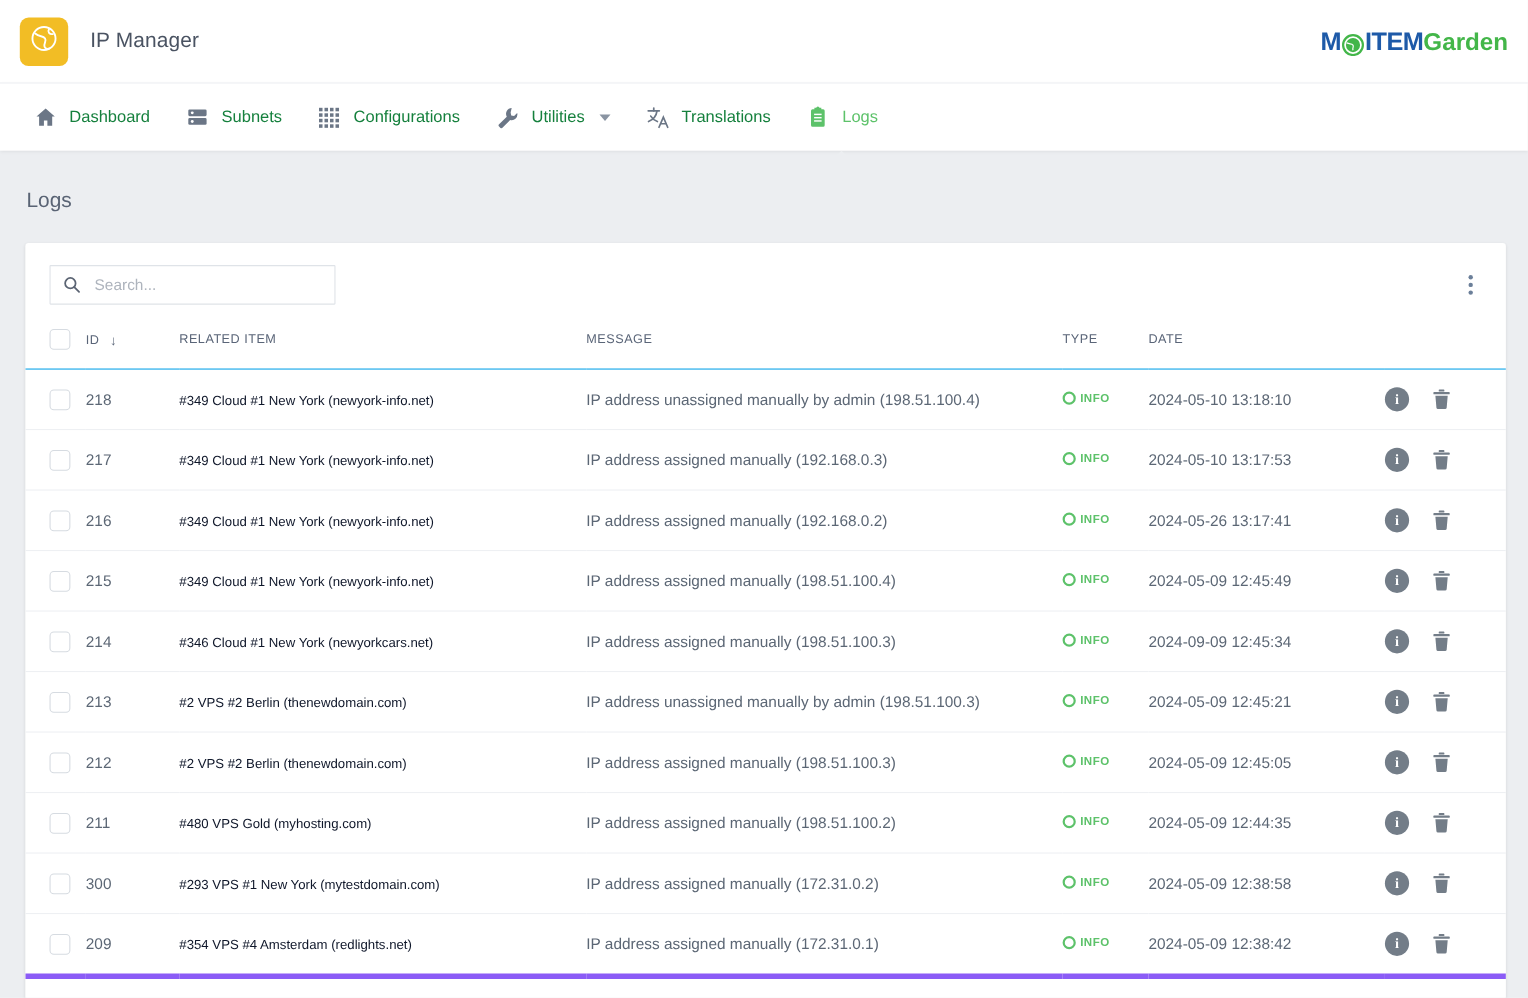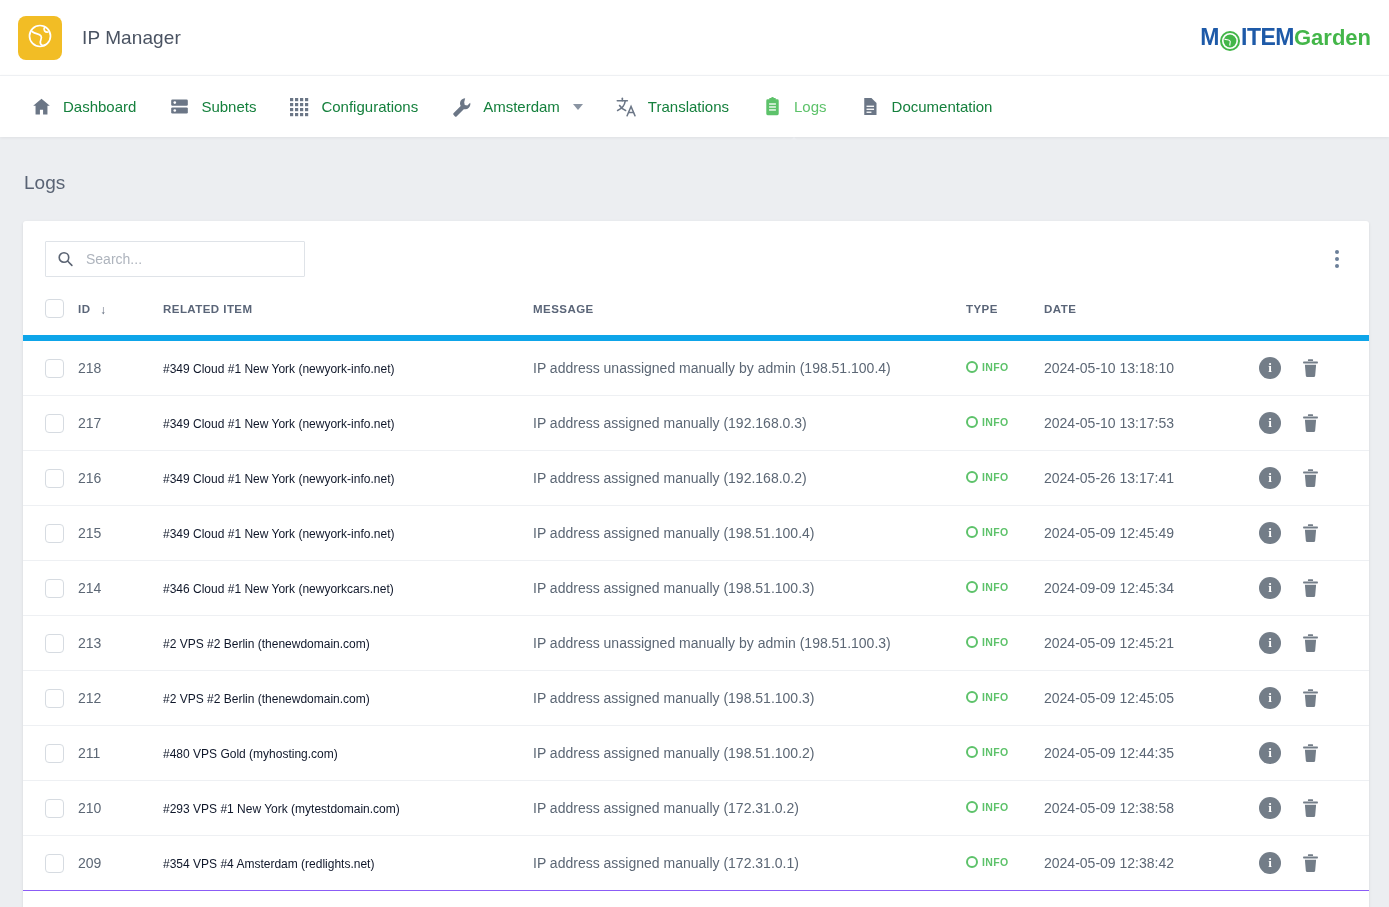--- a/index.html
+++ b/index.html
@@ -163,33 +163,33 @@
     background: #6b7f99;
   }
 
   
   table { width: 100%; border-collapse: collapse; }
   thead th {
     text-align: left;
     font-size: 11.5px;
     letter-spacing: .45px;
     color: #5a6578;
-    font-weight: bold;
+    font-weight: normal;
     padding: 4px 0 17px 0;
-    border-bottom: 6px solid #0ea5e9;
+    border-bottom: 1px solid #0ea5e9;
     vertical-align: middle;
   }
   tbody td {
     font-size: 14px;
     color: #5c6775;
     padding: 16px 0;
     border-bottom: 1px solid #eef0f3;
     vertical-align: middle;
   }
-  tbody tr:last-child td { border-bottom: 1px solid #8b5cf6; margin-left: 19px; }
+  tbody tr:last-child td { border-bottom: 5px solid #8b5cf6; margin-left: 19px; }
 
   .col-cb   { width: 55px; padding-left: 22px !important; }
   .col-id   { width: 85px; }
   .col-item { width: 370px; }
   .col-msg  { width: auto; }
   .col-type { width: 78px; }
   .col-date { width: 215px; }
   .col-act  { width: 110px; }
 
   .cb {
@@ -360,21 +360,21 @@
     </span>
     <span>Configurations</span>
   </div>
 
   <div class="nav-item">
     <span class="nav-ico">
       <svg width="21" height="21" viewBox="0 0 24 24" fill="currentColor">
         <path d="M16.2 2.5 a6 6 0 0 0-5.1 9 l-8 8 a1.6 1.6 0 0 0 0 2.3 l1.2 1.2 a1.6 1.6 0 0 0 2.3 0 l8-8 a6 6 0 0 0 7.3-7.4 l-3.2 3.2 -3-0.6 -0.6-3 Z"></path>
       </svg>
     </span>
-    <span>Amsterdam</span>
+    <span>Utilities</span>
     <span class="caret"></span>
   </div>
 
   <div class="nav-item">
     <span class="nav-ico">
       <svg width="22" height="22" viewBox="0 0 24 24" fill="none" stroke="currentColor" stroke-width="1.7" stroke-linecap="round">
         <path d="M2.5 5.2 h11"></path>
         <path d="M8 2.5 v2.7"></path>
         <path d="M11.2 5.2 c-0.6 5-3.6 8.6-8.4 10.6"></path>
         <path d="M5 10.4 c1.6 2.6 3.8 4.4 6.6 5.4"></path>
@@ -391,32 +391,20 @@
         <path d="M8.4 2.2 h7.2 v1.5 h1.9 a1.6 1.6 0 0 1 1.6 1.6 v15 a1.6 1.6 0 0 1-1.6 1.6 H6.5 a1.6 1.6 0 0 1-1.6-1.6 v-15 a1.6 1.6 0 0 1 1.6-1.6 h1.9 Z"></path>
         <rect x="8.1" y="8.4" width="7.8" height="1.5" fill="#ffffff"></rect>
         <rect x="8.1" y="11.8" width="7.8" height="1.5" fill="#ffffff"></rect>
         <rect x="8.1" y="15.2" width="7.8" height="1.5" fill="#ffffff"></rect>
         <circle cx="12" cy="2.6" r="1.6"></circle>
       </svg>
     </span>
     <span>Logs</span>
   </div>
 
-  <div class="nav-item">
-    <span class="nav-ico">
-      <svg width="21" height="21" viewBox="0 0 24 24" fill="currentColor">
-        <path d="M6 2.2 h8.2 L20 8 v13.8 H6 Z"></path>
-        <path d="M14.2 2.2 V8 H20" fill="#ffffff" opacity=".0"></path>
-        <rect x="8.6" y="11" width="8.6" height="1.5" fill="#ffffff"></rect>
-        <rect x="8.6" y="14.4" width="8.6" height="1.5" fill="#ffffff"></rect>
-        <rect x="8.6" y="17.8" width="5.6" height="1.5" fill="#ffffff"></rect>
-      </svg>
-    </span>
-    <span>Documentation</span>
-  </div>
 </div>
 
 <div class="page-title">Logs</div>
 
 <div class="card">
 
   <div class="card-top">
     <div class="search-wrap">
       <span class="search-ico">
         <svg width="17" height="17" viewBox="0 0 20 20" fill="none" stroke="currentColor" stroke-width="1.9" stroke-linecap="round">
@@ -656,21 +644,21 @@
                   <path d="M4.1 7.2 h11.8 l-1 11.4 a1.5 1.5 0 0 1-1.5 1.3 H6.6 a1.5 1.5 0 0 1-1.5-1.3 Z"></path>
                 </svg>
               </span>
             </span>
           </td>
         </tr>
         <tr>
           <td class="col-cb">
             <span class="cb"></span>
           </td>
-          <td class="col-id">210</td>
+          <td class="col-id">300</td>
           <td class="col-item"><a class="link">#293 VPS #1 New York (mytestdomain.com)</a></td>
           <td class="col-msg">IP address assigned manually (172.31.0.2)</td>
           <td class="col-type"><span class="badge">
               <span class="ring"></span>
               <span>INFO</span>
             </span></td>
           <td class="col-date">2024-05-09 12:38:58</td>
           <td class="col-act">
             <span class="actions">
               <span class="info-circle">i</span>

